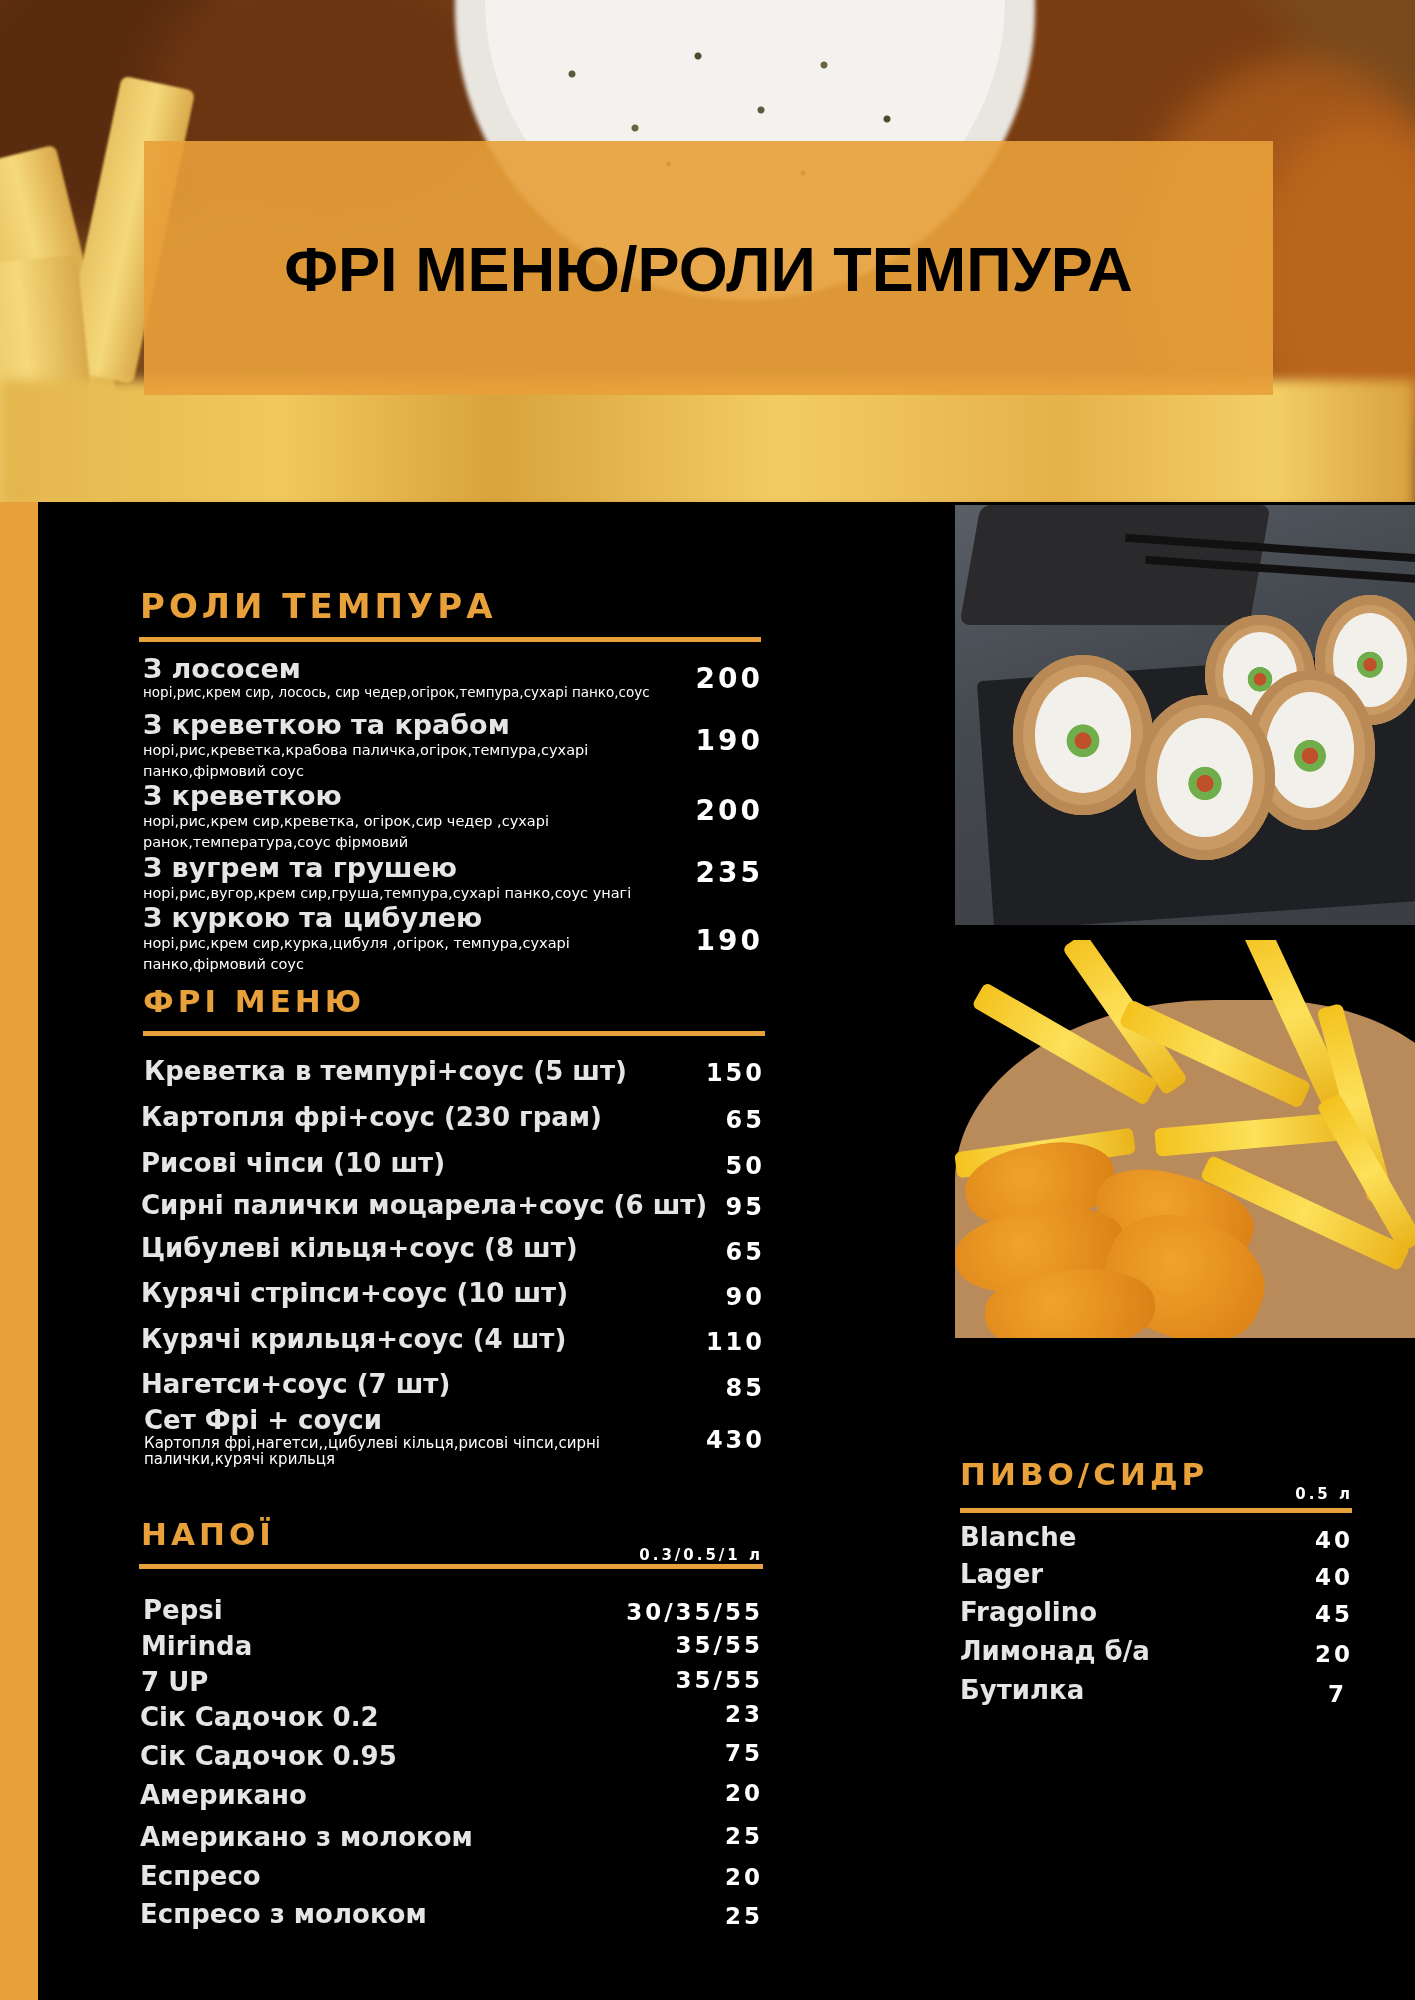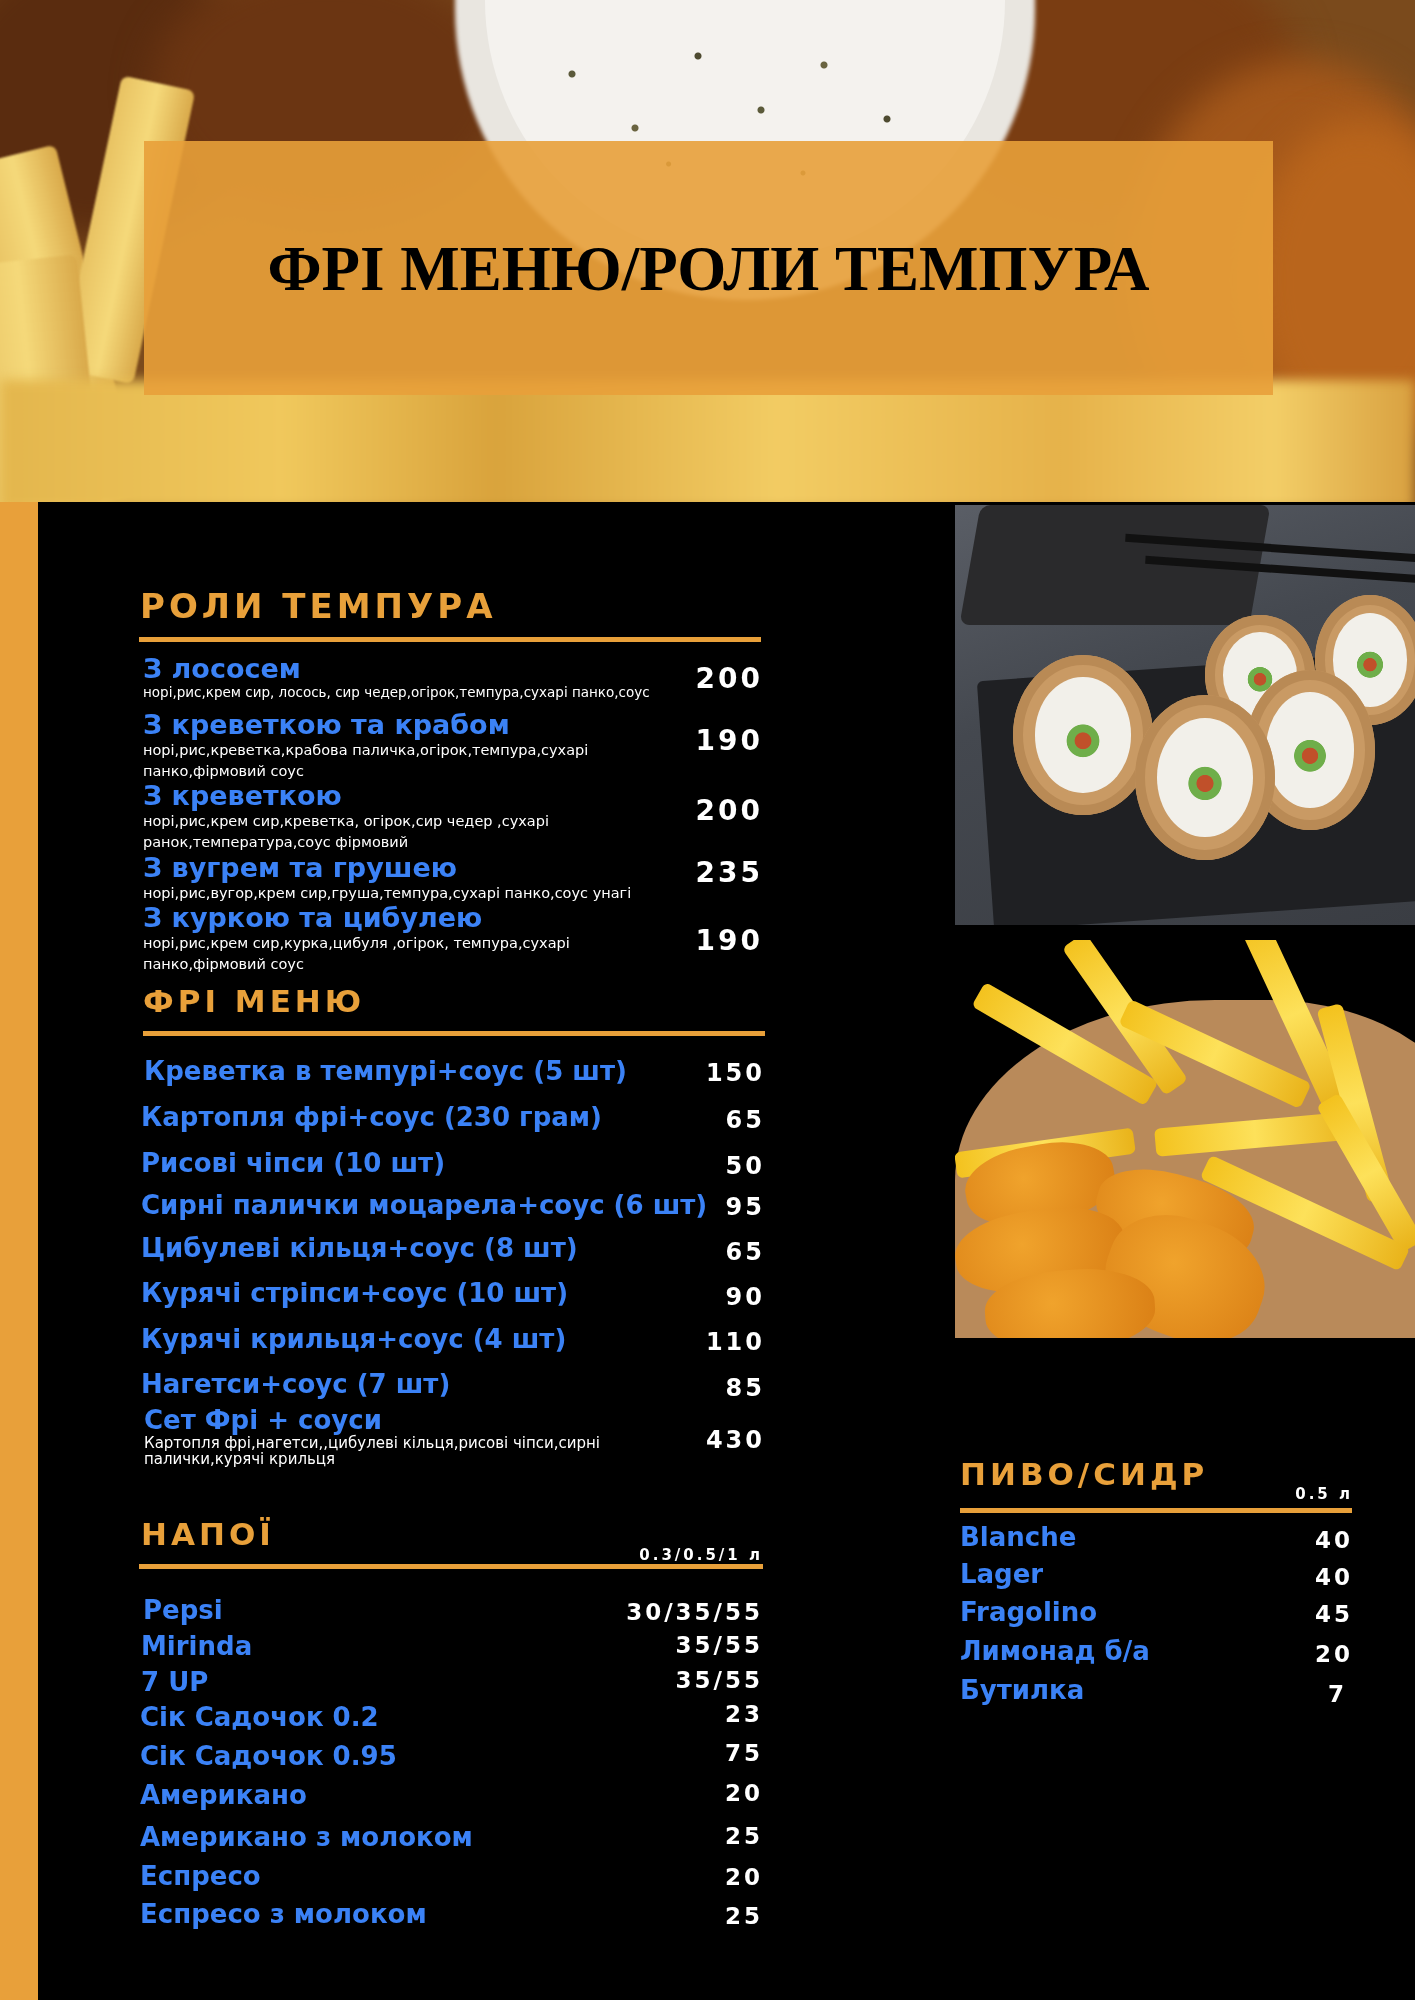--- a/index.html
+++ b/index.html
@@ -32,35 +32,35 @@
   .hero .fry { position:absolute; background:linear-gradient(90deg,#e8c262,#f5d97a,#d9a94a);
                border-radius:8px; filter:blur(1px); }
   .hero .f1 { left:10px; top:150px; width:90px; height:360px; transform:rotate(-14deg); }
   .hero .f2 { left:90px; top:80px; width:75px; height:300px; transform:rotate(12deg); }
   .hero .f3 { left:-30px; top:260px; width:120px; height:250px; transform:rotate(-6deg); }
   .hero .bottom-fries { position:absolute; left:0; top:380px; width:1415px; height:130px;
                background:linear-gradient(90deg,#e3b64d 0%,#f0c85c 20%,#d9a33c 35%,#f2cc63 55%,#e6b24a 75%,#f3ce67 90%,#d8a040 100%);
                filter:blur(6px); }
   .hero .banner { position:absolute; left:144px; top:141px; width:1129px; height:254px;
                   background:rgba(232,160,58,0.9); display:flex; align-items:center; justify-content:center; }
-  .hero .title { font-family:Liberation Serif, serif; font-weight:bold; font-size:63px; color:#000;
+  .hero .title { font-family:Liberation Sans, sans-serif; font-weight:bold; font-size:63px; color:#000;
                  letter-spacing:0px; margin-top:2px; }
 
   
   .strip { position:absolute; left:0; top:502px; width:38px; height:1498px; background:#E8A03A; }
 
   
   .sec-title { position:absolute; font-family:"DejaVu Sans", sans-serif; font-weight:bold; color:#E8A03A;
                letter-spacing:4px; }
   .rule { position:absolute; height:5px; background:#E8A03A; }
   .unit { position:absolute; font-size:15px; font-weight:bold; letter-spacing:3px; color:#fff; text-align:right; }
 
   
   .item { position:absolute; }
-  .iname { font-weight:bold; color:#3b82f6; white-space:nowrap; }
+  .iname { font-weight:bold; color:#e5e5e5; white-space:nowrap; }
   .idesc { font-size:14.5px; color:#fff; line-height:21px; }
   .iprice { position:absolute; font-weight:bold; color:#fff; letter-spacing:3px; text-align:right; }
 
   .rolls .iname { font-size:27px; line-height:30px; }
   .rolls .iprice { font-size:28px; }
   .fri .iname { font-size:26px; line-height:30px; }
   .fri .iprice { font-size:24px; }
   .drink .iname { font-size:26px; line-height:30px; }
   .drink .iprice { font-size:23px; }
   .beer .iname { font-size:26px; line-height:30px; }

